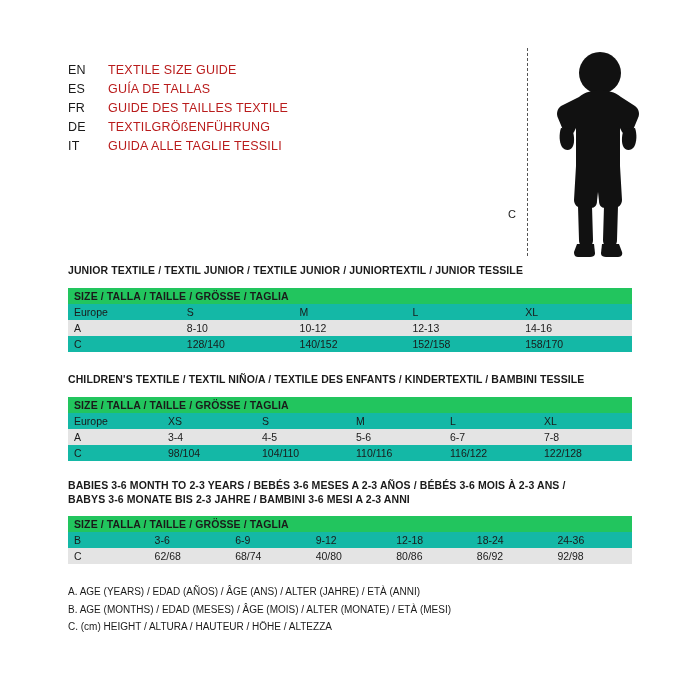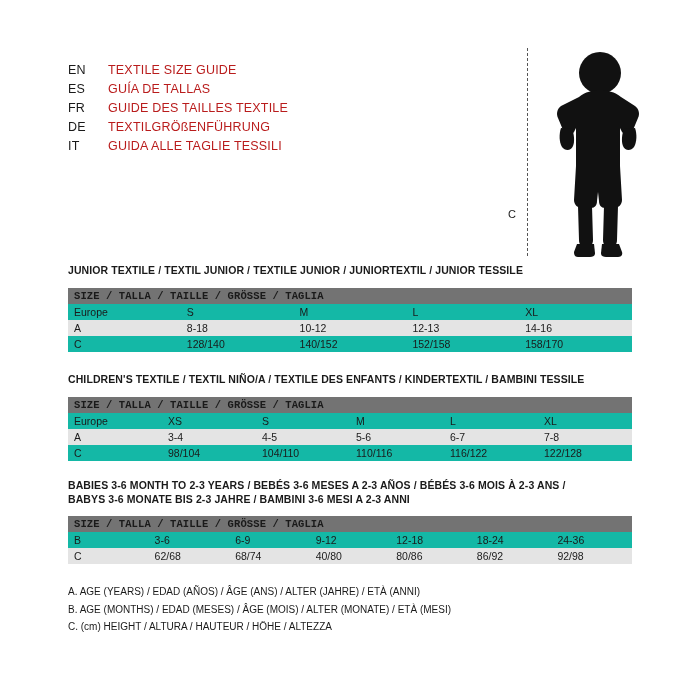--- a/index.html
+++ b/index.html
@@ -95,26 +95,25 @@
     left: 68px;
     table-layout: fixed;
   }
   table.size-table td {
     padding: 0 0 0 6px;
     height: 16px;
     vertical-align: middle;
     color: #1a1a1a;
   }
   .band-head td {
-    background: #737373;
+    background: #22c55e;
     color: #ffffff;
     font-weight: bold;
     height: 17px;
     letter-spacing: 0.1px;
-    font-family: Liberation Mono, monospace;
   }
   .row-light td {
     background: #14b8a6;
   }
   .row-shade td {
     background: #e4e4e4;
   }
   .lbl-col {
     width: 74px;
   }
@@ -206,21 +205,21 @@
     </tr>
     <tr class="row-light">
       <td class="lbl-col">Europe</td>
       <td>S</td>
       <td>M</td>
       <td>L</td>
       <td>XL</td>
     </tr>
     <tr class="row-shade">
       <td class="lbl-col">A</td>
-      <td>8-18</td>
+      <td>8-10</td>
       <td>10-12</td>
       <td>12-13</td>
       <td>14-16</td>
     </tr>
     <tr class="row-light">
       <td class="lbl-col">C</td>
       <td>128/140</td>
       <td>140/152</td>
       <td>152/158</td>
       <td>158/170</td>

